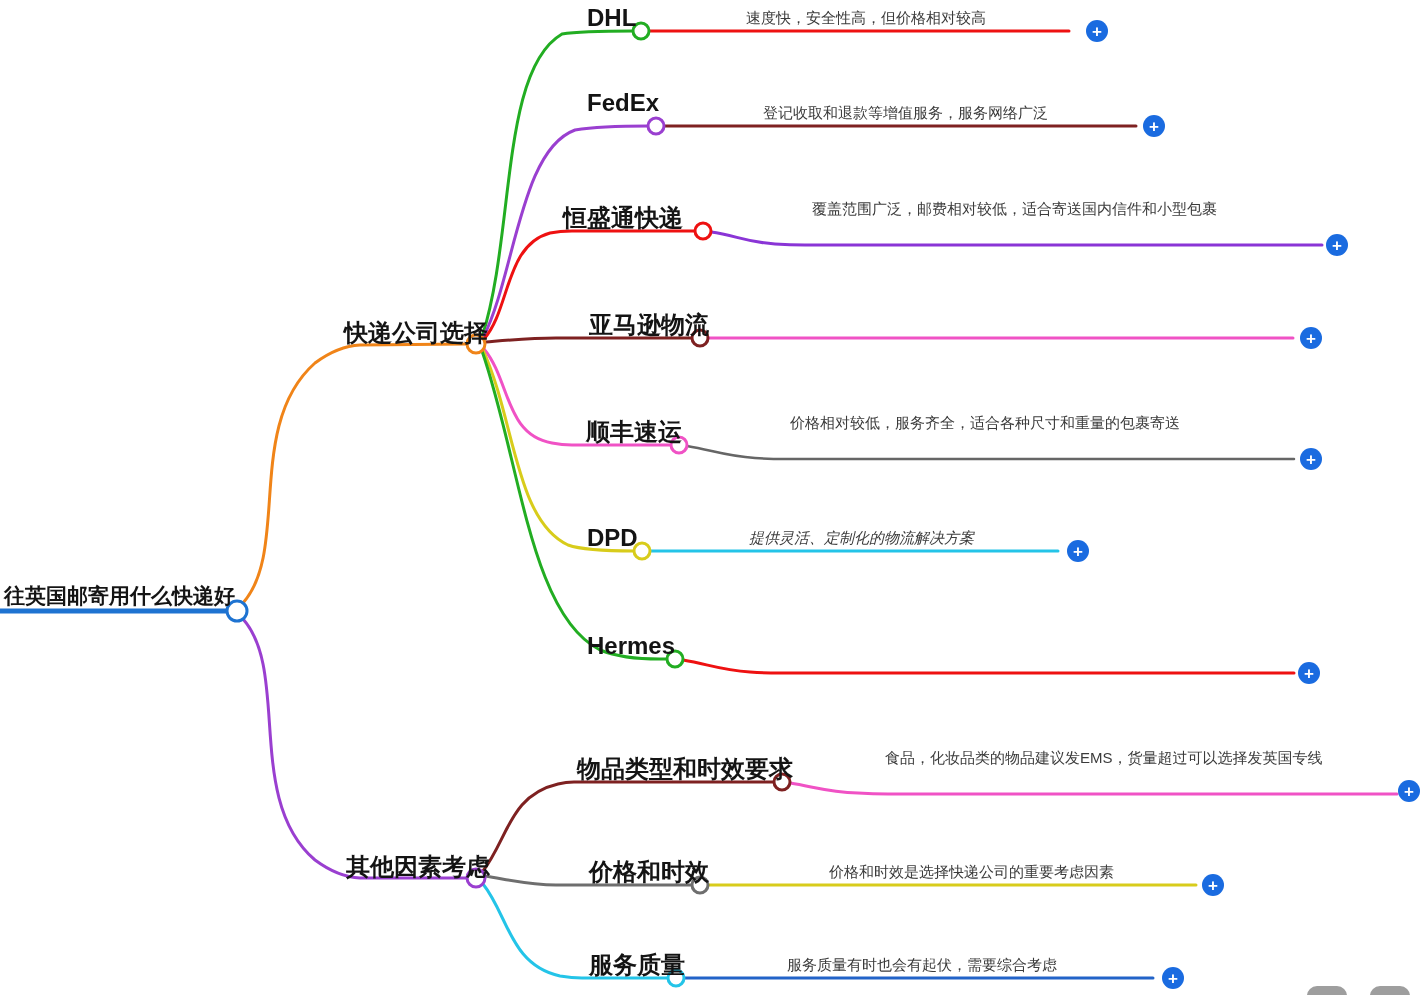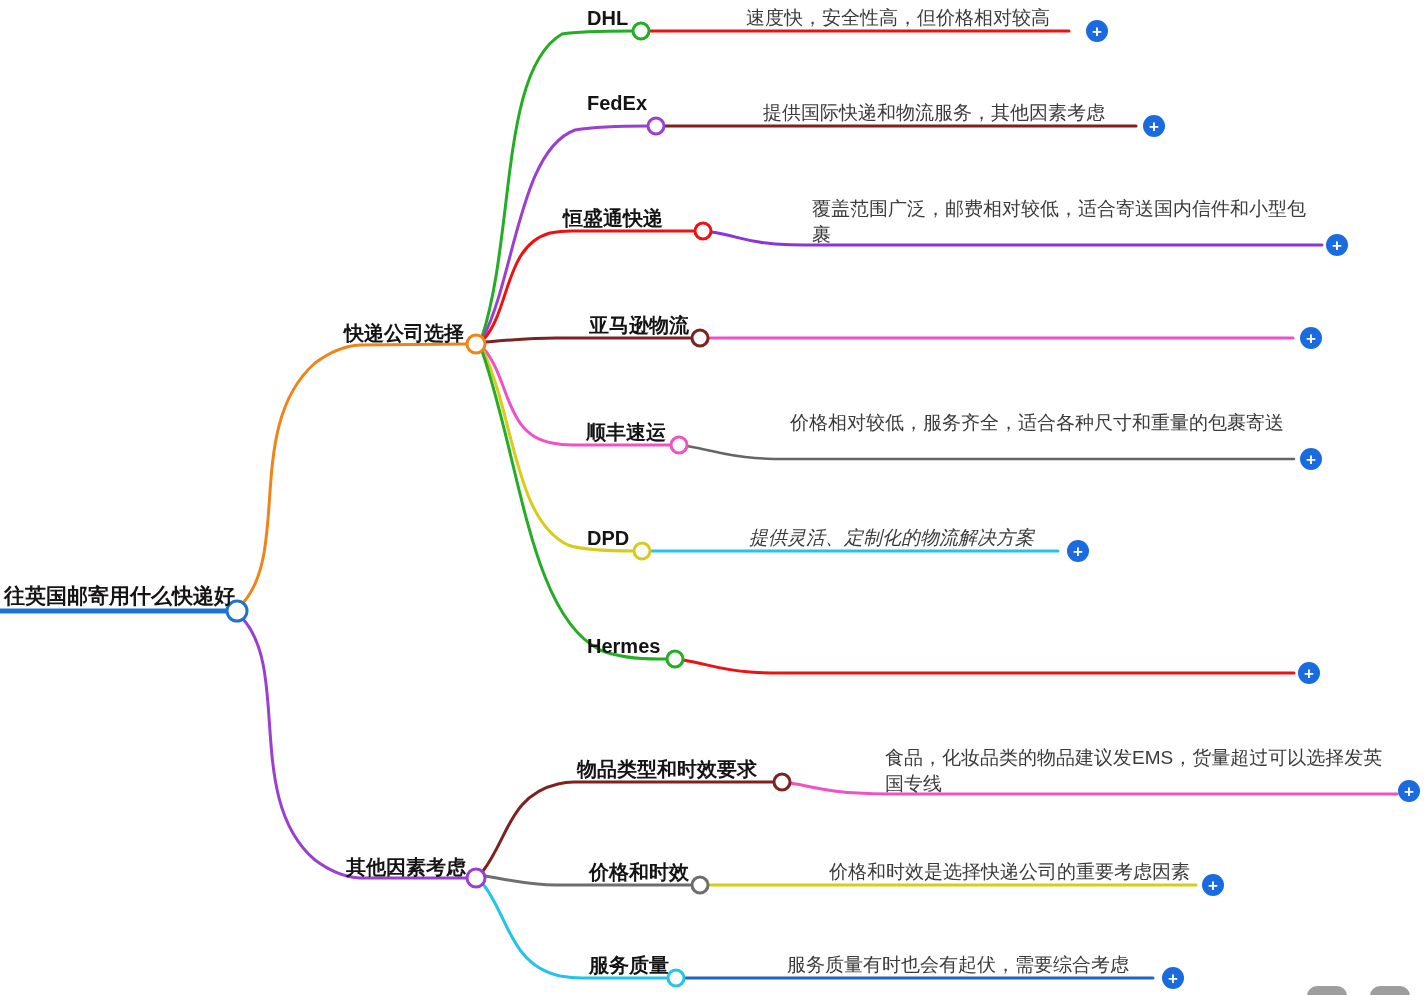--- a/index.html
+++ b/index.html
@@ -8,30 +8,30 @@
     width:1425px;height:995px;
     background:#ffffff;
     overflow:hidden;
     font-family:"Liberation Sans","DejaVu Sans",sans-serif;
   }
   #wires{position:absolute;left:0;top:0;width:1425px;height:995px;}
   .lbl{
     position:absolute;
     font-weight:bold;
     color:#141414;
-    font-size:20px;
+    font-size:24px;
     line-height:26px;
     white-space:nowrap;
     cursor:default;
   }
   .lbl-root{font-size:21px;}
   .desc{
     position:absolute;
     color:#3b3b3b;
-    font-size:19px;
+    font-size:15px;
     line-height:26px;
     cursor:default;
   }
   .nowrap{white-space:nowrap;}
   .plus{
     position:absolute;
     width:22px;height:22px;
     border-radius:50%;
     color:#ffffff;
     display:flex;align-items:center;justify-content:center;
@@ -106,21 +106,21 @@
   <div class="lbl" style="left:563px;top:205px;">恒盛通快递</div>
   <div class="lbl" style="left:589px;top:312px;text-align:center;">亚马逊物流</div>
   <div class="lbl" style="left:586px;top:419px;">顺丰速运</div>
   <div class="lbl" style="left:587px;top:525px;">DPD</div>
   <div class="lbl" style="left:587px;top:633px;">Hermes</div>
   <div class="lbl" style="left:577px;top:756px;">物品类型和时效要求</div>
   <div class="lbl" style="left:589px;top:859px;">价格和时效</div>
   <div class="lbl" style="left:589px;top:952px;">服务质量</div>
 
   <div class="desc nowrap" style="left:746px;top:5px;">速度快，安全性高，但价格相对较高</div>
-  <div class="desc nowrap" style="left:763px;top:100px;">提供国际快递和物流服务，其他因素考虑</div>
+  <div class="desc nowrap" style="left:763px;top:100px;">登记收取和退款等增值服务，服务网络广泛</div>
   <div class="desc" style="left:812px;top:196px;width:508px;">覆盖范围广泛，邮费相对较低，适合寄送国内信件和小型包裹</div>
   <div class="desc" style="left:790px;top:410px;width:500px;">价格相对较低，服务齐全，适合各种尺寸和重量的包裹寄送</div>
   <div class="desc nowrap" style="left:749px;top:525px;font-style:italic;">提供灵活、定制化的物流解决方案</div>
   <div class="desc" style="left:885px;top:745px;width:500px;">食品，化妆品类的物品建议发EMS，货量超过可以选择发英国专线</div>
   <div class="desc nowrap" style="left:806px;top:859px;margin-left:23px;">价格和时效是选择快递公司的重要考虑因素</div>
   <div class="desc nowrap" style="left:787px;top:952px;">服务质量有时也会有起伏，需要综合考虑</div>
 
   <div class="plus" style="left: 1086px; top: 20px; background-color: rgb(26, 107, 224);">+</div>
   <div class="plus" style="left: 1143px; top: 115px; background-color: rgb(26, 107, 224);">+</div>
   <div class="plus" style="left: 1326px; top: 234px; background-color: rgb(26, 107, 224);">+</div>

